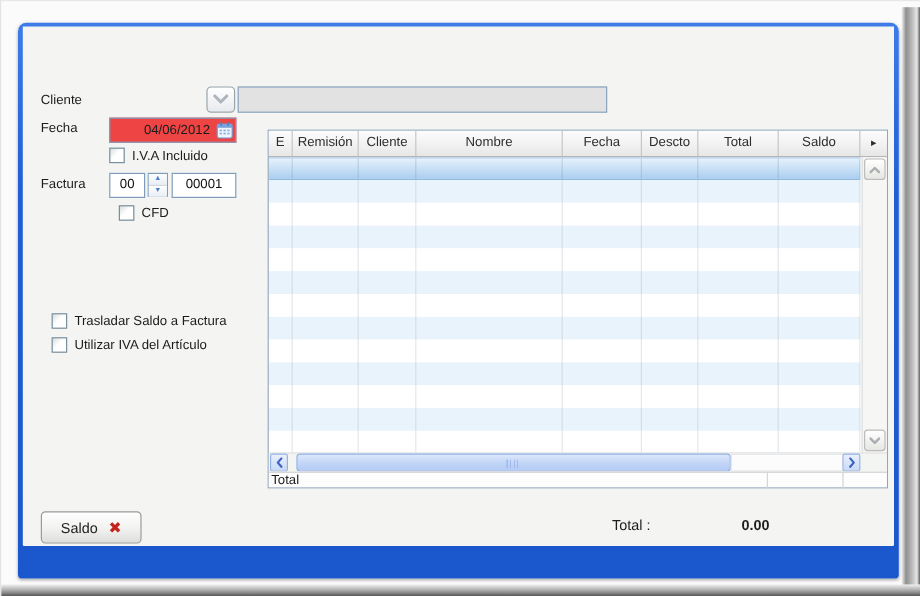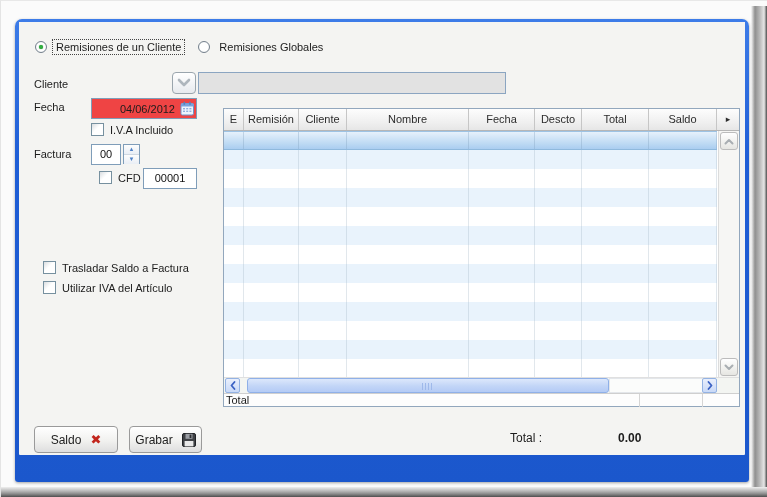--- a/index.html
+++ b/index.html
@@ -113,27 +113,20 @@
 <body>
 
 <div class="screen">
   <div class="frame-right"></div>
   <div class="frame-bottom"></div>
 
   <div class="dialog">
 
     <div class="content">
 
-      <div class="radio-row">
-        <span class="radio sel"></span>
-        <span class="radio-label focus">Remisiones de un Cliente</span>
-        <span class="radio-gap"></span>
-        <span class="radio"></span>
-        <span class="radio-label">Remisiones Globales</span>
-      </div>
 
       <span class="lbl" style="left:15px;top:56px;">Cliente</span>
       <div class="lookup-btn" style="left:153px;top:50px;">
         <svg width="14" height="10" viewBox="0 0 14 10">
           <path d="M2 2 L7 7 L12 2" fill="none" stroke="#aeb6bd" stroke-width="2.6" stroke-linecap="round" stroke-linejoin="round"></path>
         </svg>
       </div>
       <div class="tbox disabled" style="left:179px;top:50px;width:308px;height:22px;line-height:20px;"></div>
 
       <span class="lbl" style="left:15px;top:79px;">Fecha</span>
@@ -161,21 +154,21 @@
         <span class="cbox"></span>
         <span>I.V.A Incluido</span>
       </div>
 
       <span class="lbl" style="left:15px;top:126px;">Factura</span>
       <div class="tbox" style="left:72px;top:122px;width:30px;height:21px;line-height:19px;">00</div>
       <div class="spinner" style="left:104px;top:122px;">
         <span class="spin-btn up"><span>▲</span></span>
         <span class="spin-btn"><span>▼</span></span>
       </div>
-      <div class="tbox" style="left:124px;top:122px;width:54px;height:21px;line-height:19px;margin-top:24px;">00001</div>
+      <div class="tbox" style="left:124px;top:122px;width:54px;height:21px;line-height:19px;">00001</div>
 
       <div class="checkline" style="left:80px;top:149px;">
         <span class="cbox"></span>
         <span>CFD</span>
       </div>
 
       <div class="checkline" style="left:24px;top:259px;">
         <span class="cbox"></span>
         <span>Utilizar IVA del Artículo</span>
       </div>
@@ -362,27 +355,18 @@
           <span class="foot-label">Total</span>
           <span class="fsep s1"></span>
           <span class="fsep s2"></span>
         </div>
       </div>
 
       <div class="xp-btn btn-salir">
         <span>Saldo</span>
         <span class="salir-x">✖</span>
       </div>
-      <div class="xp-btn btn-grabar">
-        <span>Grabar</span>
-        <svg width="14" height="14" viewBox="0 0 14 14">
-          <rect x="0.5" y="0.5" width="13" height="13" rx="1.5" fill="#3f4145" stroke="#202225"></rect>
-          <rect x="3.5" y="0.8" width="7" height="5" fill="#9a9da3"></rect>
-          <rect x="7.6" y="1.6" width="1.8" height="3.4" fill="#2c2e31"></rect>
-          <rect x="2.6" y="8" width="8.8" height="5.4" fill="#e8e8e8"></rect>
-        </svg>
-      </div>
       <span class="total-label">Total :</span>
       <span class="total-value">0.00</span>
 
     </div>
   </div>
 </div>
 
 </body></html>

